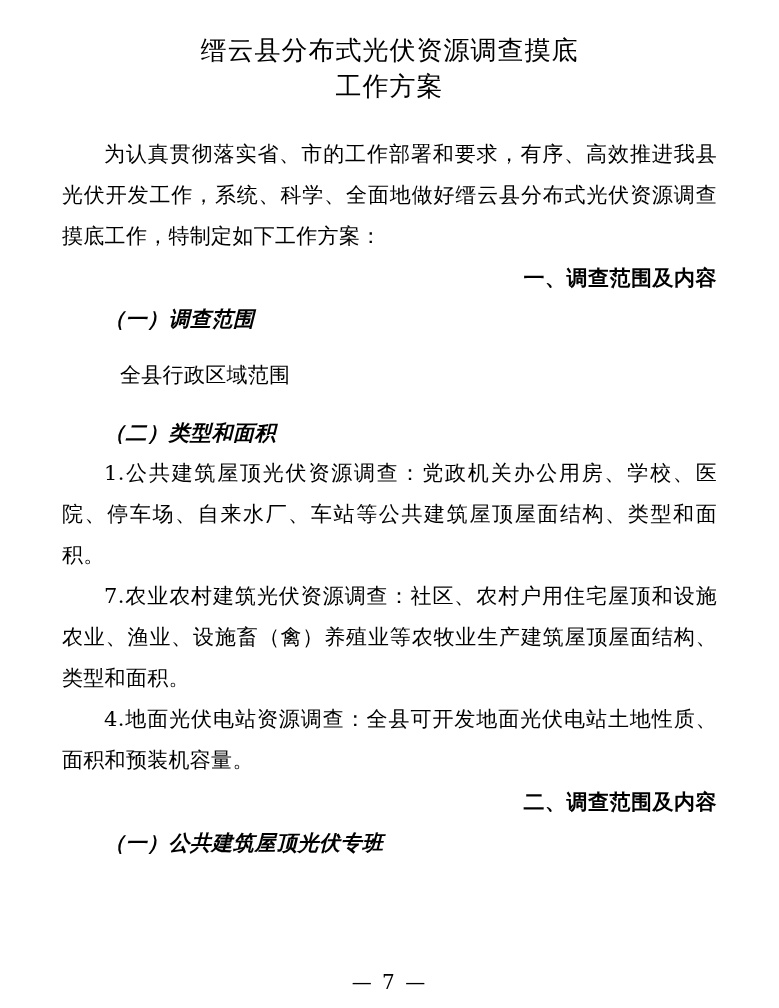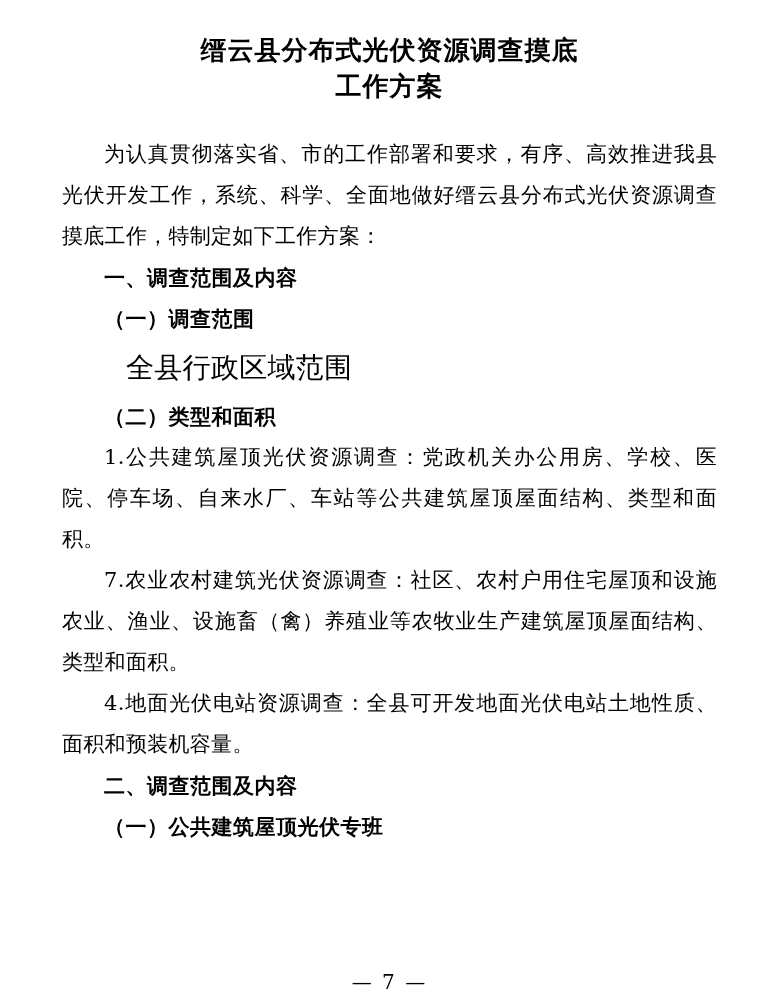--- a/index.html
+++ b/index.html
@@ -16,21 +16,21 @@
   }
   .page {
     position: relative;
     width: 779px;
     height: 1008px;
     box-sizing: border-box;
     padding: 22px 62px 0 62px;
   }
   .doc-title {
     text-align: center;
-    font-weight: bold;
+    font-weight: normal;
     font-size: 26px;
     line-height: 36px;
     letter-spacing: 1px;
     margin: 10px 0 0 0;
   }
   .doc-title .line {
     display: block;
   }
   .body-block {
     margin-top: 30px;
@@ -44,32 +44,34 @@
     text-indent: 2em;
     letter-spacing: 0.3px;
   }
   p.heading {
     margin: 0;
     font-size: 21px;
     line-height: 41px;
     font-weight: bold;
     text-indent: 2em;
     letter-spacing: 0.5px;
+    text-align: right;
   }
   p.subheading {
     margin: 0;
     font-size: 21px;
     line-height: 41px;
     font-weight: bold;
     text-indent: 2em;
     letter-spacing: 0.5px;
+    font-style: italic;
   }
   p.plain {
-    margin: 8px;
-    font-size: 28px;
+    margin: 16px;
+    font-size: 21px;
     line-height: 41px;
     text-indent: 2em;
     letter-spacing: 0.3px;
   }
   .footer {
     position: absolute;
     left: 0;
     right: 0;
     bottom: 14px;
     text-align: center;

